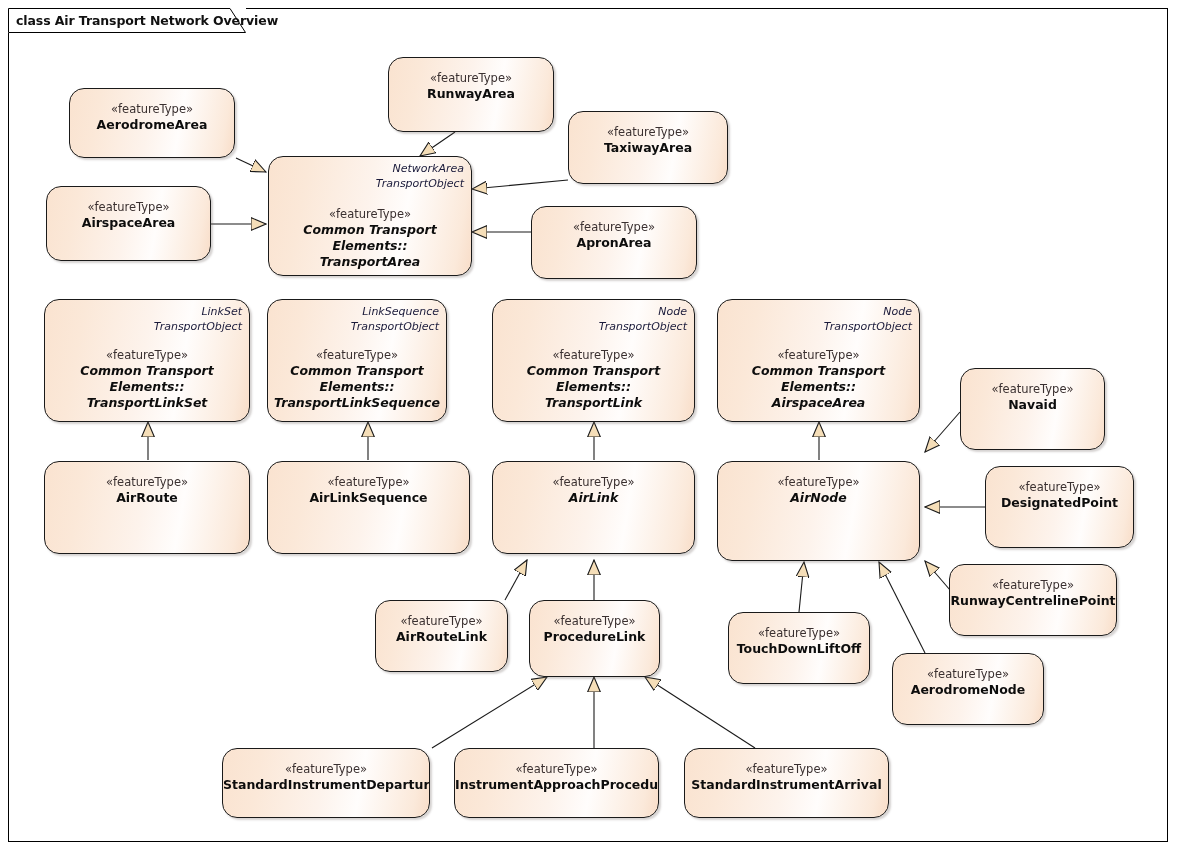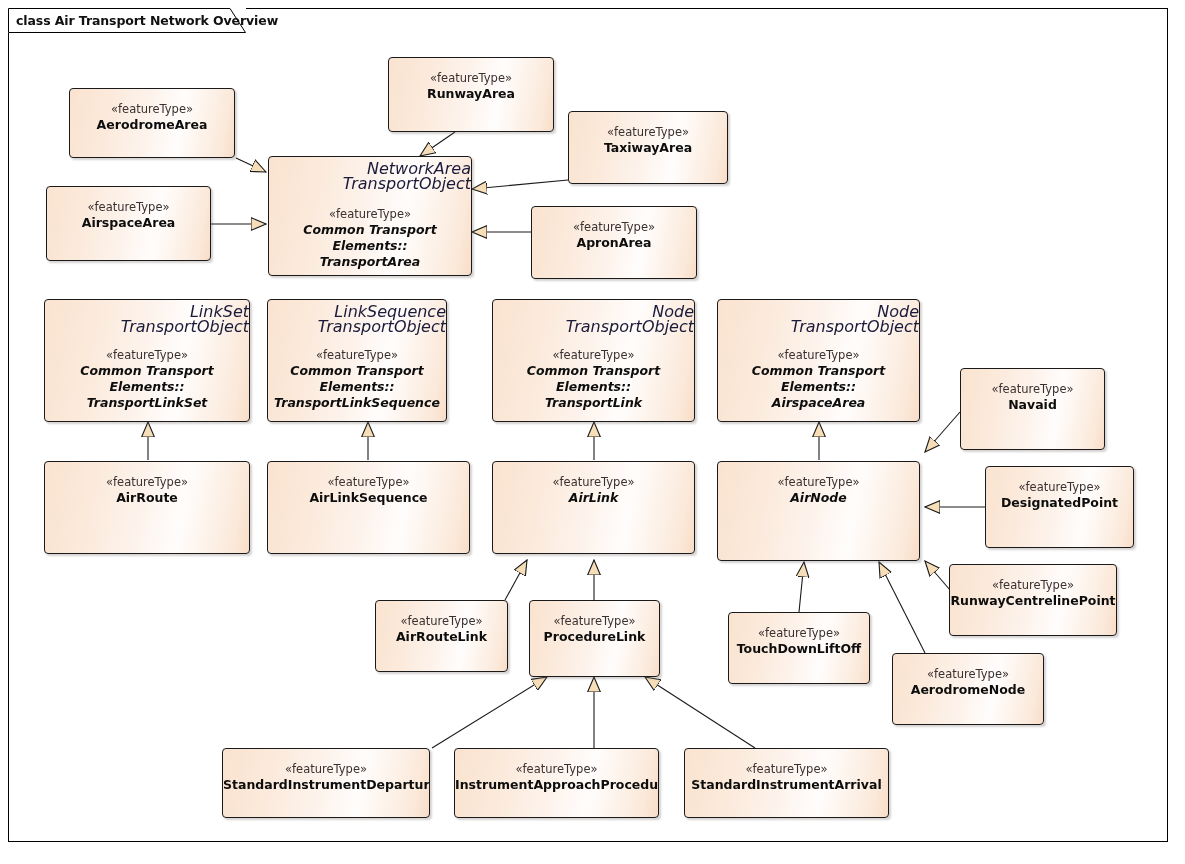--- a/index.html
+++ b/index.html
@@ -28,28 +28,28 @@
     position:relative;z-index:2;
     font-size:12.5px;font-weight:bold;color:#111;white-space:nowrap;
     font-family:"DejaVu Sans","Liberation Sans",sans-serif;
     letter-spacing:-0.1px;
   }
   
   #edges{position:absolute;left:0;top:0;width:1185px;height:864px;z-index:5;pointer-events:none;}
   
   .cls{
     position:absolute;z-index:10;box-sizing:border-box;
-    border:1px solid #1a1a1a;border-radius:4px;
+    border:1px solid #1a1a1a;border-radius:15px;
     background:linear-gradient(100deg,#fae3d0 0%,#fbe8d8 18%,#fdf3ec 48%,#fffdfc 66%,#fbe9da 92%,#f8ddc8 100%);
     box-shadow:2px 2px 2px rgba(120,110,105,0.30);
     overflow:hidden;
   }
   .cls .corner{
-    position:absolute;right:0;top:5px;text-align:right;
-    font-style:italic;font-size:16px;color:#1a1a3a;line-height:14.5px;
+    position:absolute;right:7px;top:5px;text-align:right;
+    font-style:italic;font-size:11px;color:#1a1a3a;line-height:14.5px;
     white-space:nowrap;
   }
   .cls .body{
     position:absolute;left:0;right:0;text-align:center;
     line-height:15px;
   }
   .stereo{
     font-size:11.5px;color:#3a3030;letter-spacing:0px;
     font-family:"DejaVu Sans","Liberation Sans",sans-serif;
   }

